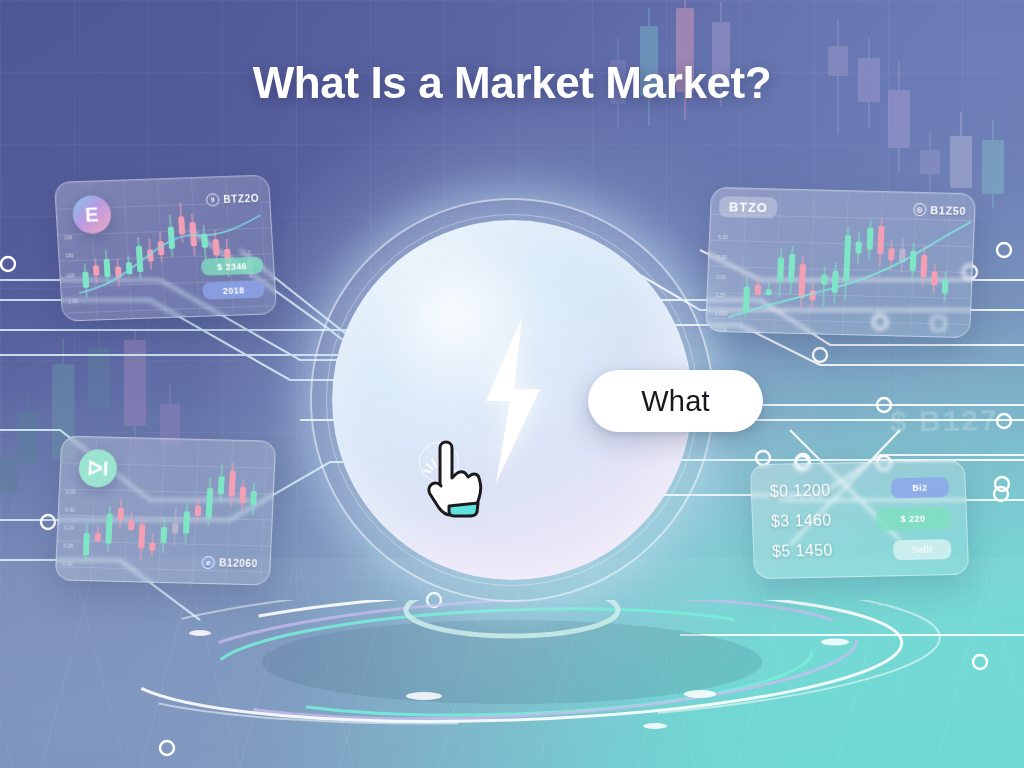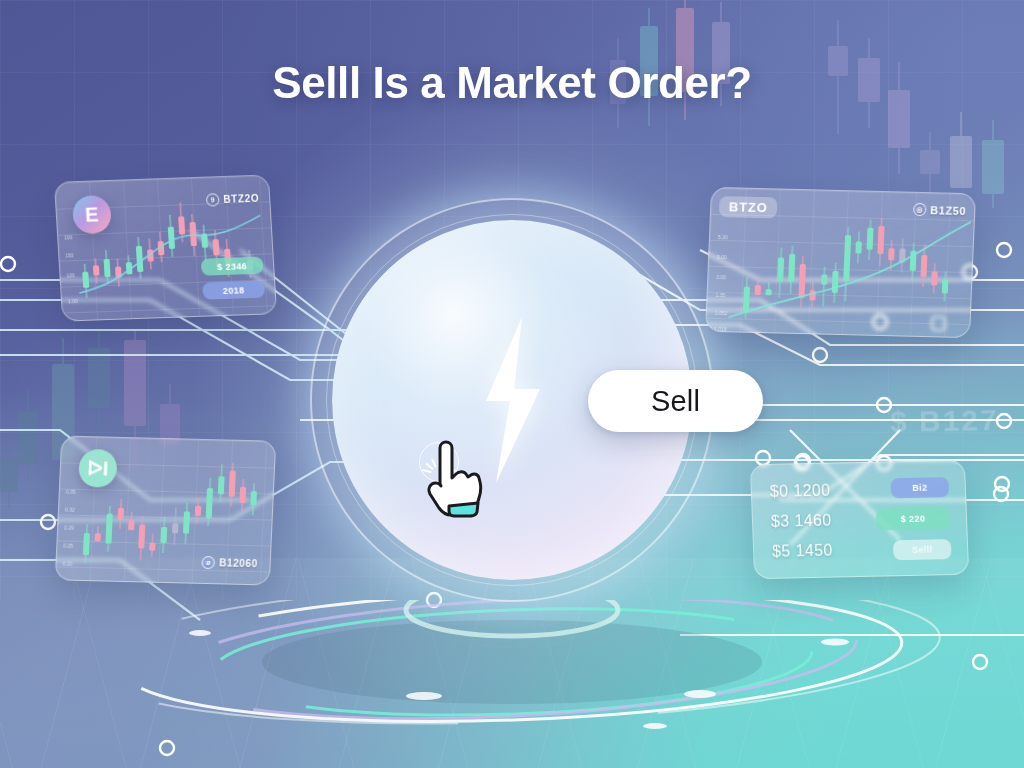--- a/index.html
+++ b/index.html
@@ -615,18 +615,18 @@
     <i style="transform:translate(-50%,-50%) rotate(75deg);"></i>
   </div>
   <div class="cursor">
     <svg viewBox="0 0 70 80" fill="none">
       <path d="M22 8 C22 4 25 2 28 2 C31 2 34 4 34 8 L34 38 L38 34 C41 31 46 31 48 34 L50 37 L53 35 C56 33 60 34 61 38 L62 42 C63 46 63 52 61 58 L58 68 C56 73 52 75 47 75 L33 75 C28 75 24 72 21 68 L12 54 C10 50 11 46 14 44 C17 42 21 43 23 46 L22 44 Z" fill="#ffffff" stroke="#1b1b1f" stroke-width="3" stroke-linejoin="round"></path>
       <path d="M31 66 L60 63 L59 72 C58 75 55 76 52 76 L36 76 C33 76 31 74 31 71 Z" fill="#5fe3e0" stroke="#1b1b1f" stroke-width="3" stroke-linejoin="round"></path>
     </svg>
   </div>
 
   <div class="pill pill-sell">
-    <span>Sell</span>
-  </div>
-
-  <div class="title">Selll Is a Market Order?</div>
+    <span>What</span>
+  </div>
+
+  <div class="title">What Is a Market Market?</div>
 
 </div>
 
 </body></html>

